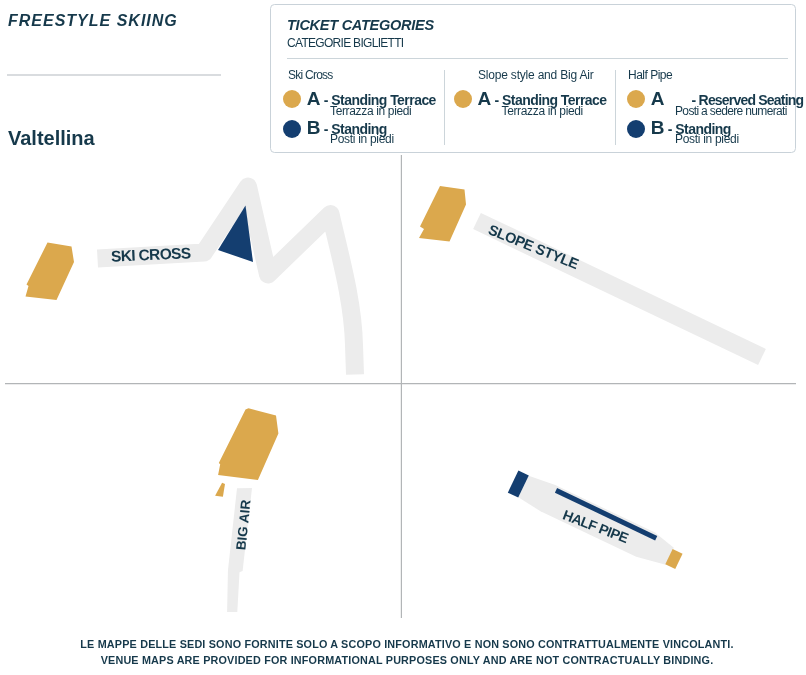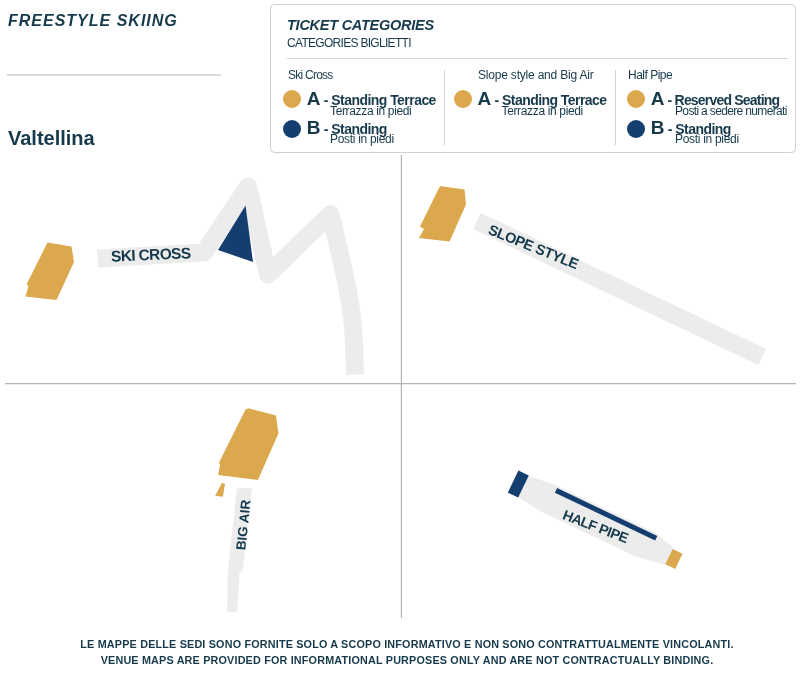--- a/index.html
+++ b/index.html
@@ -58,21 +58,21 @@
 
   <div class="abs" style="left:7px;top:74.2px;width:214px;height:1.6px;background:#d9dcdf;"></div>
 
 
   <div class="abs" style="left:8px;top:128px;font-size:20px;font-weight:bold;line-height:1;">Valtellina</div>
 
   <div class="abs" style="left:270px;top:4px;width:523.8px;height:147.4px;border:1.3px solid #c9d2d9;border-radius:4.5px;"></div>
 
   <div class="abs" style="left:287px;top:18.4px;font-size:14.5px;font-weight:bold;font-style:italic;letter-spacing:-0.25px;line-height:1;text-align:center;">TICKET CATEGORIES</div>
 
-  <div class="abs" style="left:287px;top:37.4px;font-size:12px;letter-spacing:-0.7px;line-height:1;">CATEGORIES BIGLIETTI</div>
+  <div class="abs" style="left:287px;top:37.4px;font-size:12px;letter-spacing:-0.7px;line-height:1;">CATEGORIE BIGLIETTI</div>
 
   <div class="abs" style="left:287px;top:58px;width:501px;height:1.2px;background:#ccd5da;"></div>
 
   <div class="abs" style="left:444.3px;top:70px;width:1.2px;height:74.5px;background:#ccd5da;"></div>
 
   <div class="abs" style="left:614.6px;top:70px;width:1.2px;height:74.5px;background:#ccd5da;"></div>
 
   <div class="abs" style="left:288px;top:69.3px;font-size:12px;letter-spacing:-0.75px;line-height:1;">Ski Cross</div>
 
   <div class="abs" style="left:283.3px;top:90.4px;width:18px;height:18px;border-radius:50%;background:#dba84d;"></div>
@@ -92,21 +92,21 @@
   <div class="abs" style="left:453.6px;top:90.4px;width:18px;height:18px;border-radius:50%;background:#dba84d;"></div>
 
   <div class="abs" style="left:477.5px;top:89.2px;line-height:1;white-space:pre;"><span style="font-size:19px;font-weight:bold;">A</span><span style="font-size:14px;font-weight:bold;letter-spacing:-0.55px;"> - Standing Terrace</span></div>
 
   <div class="abs" style="left:501.5px;top:104.6px;font-size:12px;letter-spacing:-0.35px;line-height:1;">Terrazza in piedi</div>
 
   <div class="abs" style="left:628px;top:69.3px;font-size:12px;letter-spacing:-0.5px;line-height:1;">Half Pipe</div>
 
   <div class="abs" style="left:626.8px;top:90.4px;width:18px;height:18px;border-radius:50%;background:#dba84d;"></div>
 
-  <div class="abs" style="left:650.8px;top:89.2px;line-height:1;white-space:pre;"><span style="font-size:19px;font-weight:bold;">A</span><span style="font-size:14px;font-weight:bold;letter-spacing:-0.8px;"> - Reserved Seating</span></div>
+  <div class="abs" style="left:650.8px;top:89.2px;line-height:1;white-space:pre;"><span style="font-size:19px;font-weight:bold;">A</span><span style="font-size:14px;font-weight:bold;letter-spacing:-0.8px;margin-left:24px;"> - Reserved Seating</span></div>
 
   <div class="abs" style="left:675px;top:104.6px;font-size:12px;letter-spacing:-0.65px;line-height:1;">Posti a sedere numerati</div>
 
   <div class="abs" style="left:626.8px;top:119.6px;width:18px;height:18px;border-radius:50%;background:#143e70;"></div>
 
   <div class="abs" style="left:650.8px;top:117.5px;line-height:1;white-space:pre;"><span style="font-size:19px;font-weight:bold;">B</span><span style="font-size:14px;font-weight:bold;letter-spacing:-0.55px;"> - Standing</span></div>
 
   <div class="abs" style="left:675px;top:133.4px;font-size:12px;letter-spacing:-0.3px;line-height:1;">Posti in piedi</div>
 
   <div class="abs" style="left:4px;top:639.1px;width:806px;text-align:center;font-size:10.8px;font-weight:bold;letter-spacing:0.18px;line-height:1;">LE MAPPE DELLE SEDI SONO FORNITE SOLO A SCOPO INFORMATIVO E NON SONO CONTRATTUALMENTE VINCOLANTI.</div>

